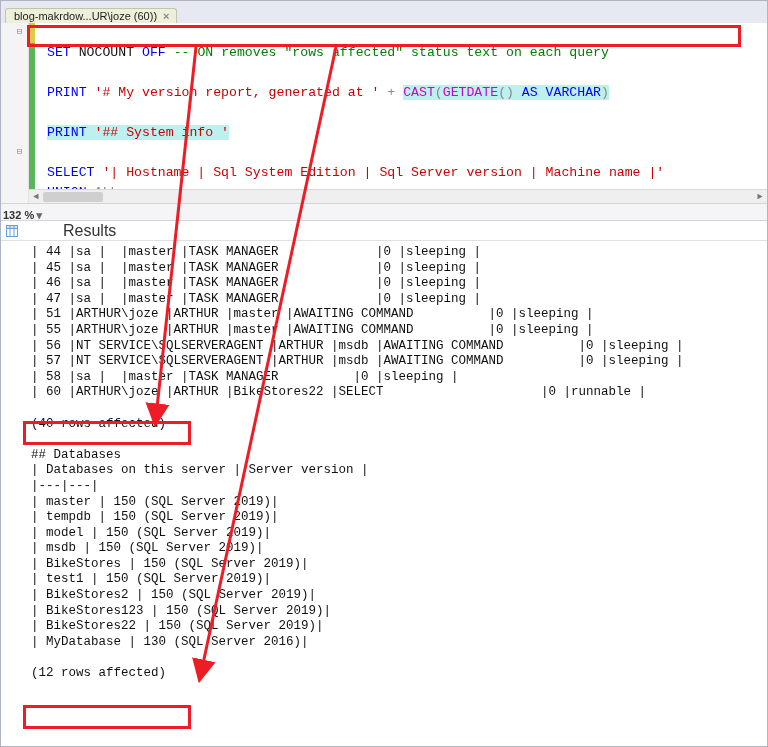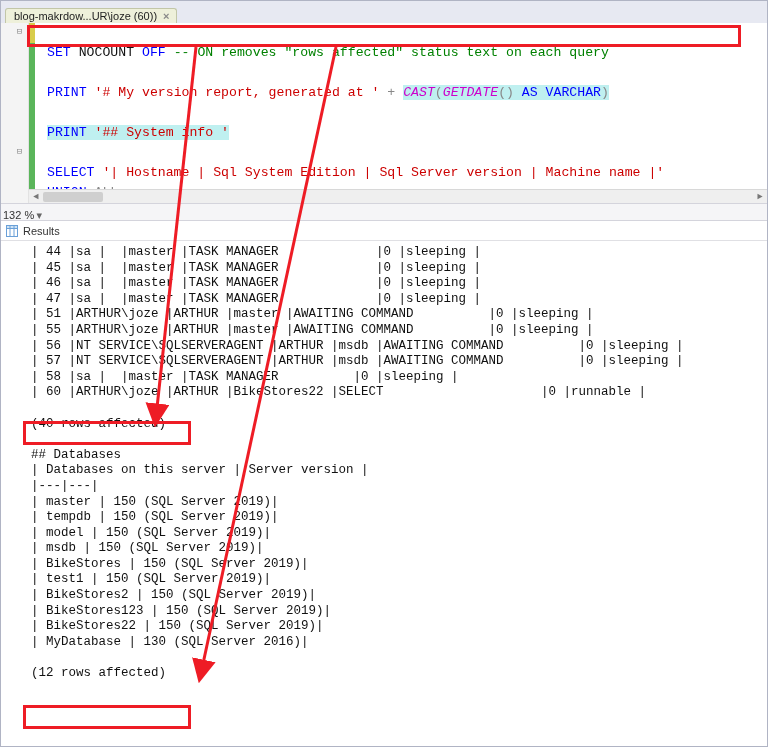--- a/index.html
+++ b/index.html
@@ -16,33 +16,33 @@
   .gutter { position:absolute; left:0; top:0; bottom:0; width:28px; background:#f4f4f4; border-right:1px solid #e2e2e2; }
   .gutter-mark { position:absolute; left:14px; width:9px; height:9px; font-size:9px; color:#888; line-height:9px; text-align:center; }
   .code-area { position: absolute; left: 28px; right: 0; top: 0; bottom: 14px; background: #fff; }
   .tracker { position:absolute; left:0; top:0; bottom:0; width:6px; background:#5ab55a; }
   .tracker.y { background:#d8cc4a; }
   .code { padding-left: 18px; font-size: 13.2px; line-height: 20px; white-space: pre; color: #111; }
   .kw { color: #0000ff; font-family: Liberation Mono, monospace; }
   .gray { color: #888; }
   .com { color: #008000; }
   .str { color: #cc0000; }
-  .fn  { color: #cc00cc; font-style: italic; }
+  .fn  { color: #cc00cc; }
   .hl-cyan { background:#bff0f0; }
   .hscroll { position:absolute; left:28px; right:0; bottom:0; height:14px; background:#efefef; border-top:1px solid #d8d8d8; display:flex; align-items:center; }
   .hscroll .arrow { width:14px; height:14px; display:flex; align-items:center; justify-content:center; color:#777; font-size:9px; }
   .hscroll .track { flex:1; position:relative; height:14px; }
   .hscroll .thumb { position:absolute; left:0; width:60px; top:2px; height:10px; background:#cfcfcf; border-radius:2px; }
 
   
-  .zoomrow { height: 18px; display:flex; align-items:center; font-family:"Segoe UI",Tahoma,sans-serif; font-size:11px; color:#333; padding: 6px 4px 0 2px; background:#f5f5f7; border-top:1px solid #d4d4dc; border-bottom:1px solid #d4d4dc; }
+  .zoomrow { height: 18px; display:flex; align-items:center; font-family:"Segoe UI",Tahoma,sans-serif; font-size:11px; color:#333; padding: 6px 4px 0 2px; background:#f5f5f7; border-top:1px solid #d4d4dc; border-bottom:1px solid #d4d4dc;font-weight:bold; }
   .zoomrow .expander { width:10px; text-align:center; color:#666; }
 
   
-  .reshdr { height: 20px; display:flex; align-items:center; font-family:"Segoe UI",Tahoma,sans-serif; font-size:11px; color:#333; padding-left:4px; background:#fff; border-bottom:1px solid #e0e0e4; }
+  .reshdr { height: 20px; display:flex; align-items:center; font-family:"Segoe UI",Tahoma,sans-serif; font-size:16px; color:#333; padding-left:4px; background:#fff; border-bottom:1px solid #e0e0e4;gap:40px; }
   .reshdr .ico { width:14px; height:14px; margin-right:4px; display:inline-flex; align-items:center; justify-content:center; }
 
   
   .results { height: calc(747px - 22px - 180px - 18px - 20px - 2px); overflow:hidden; background:#fff; }
   .results pre { font-family: Consolas, "Courier New", monospace; font-size:12.5px; line-height:15.6px; color:#111; padding: 4px 4px 4px 30px; white-space:pre; }
 
   
   .anno { position:absolute; pointer-events:none; }
   .box { border:3px solid #ee1c25; background:transparent; }
 

